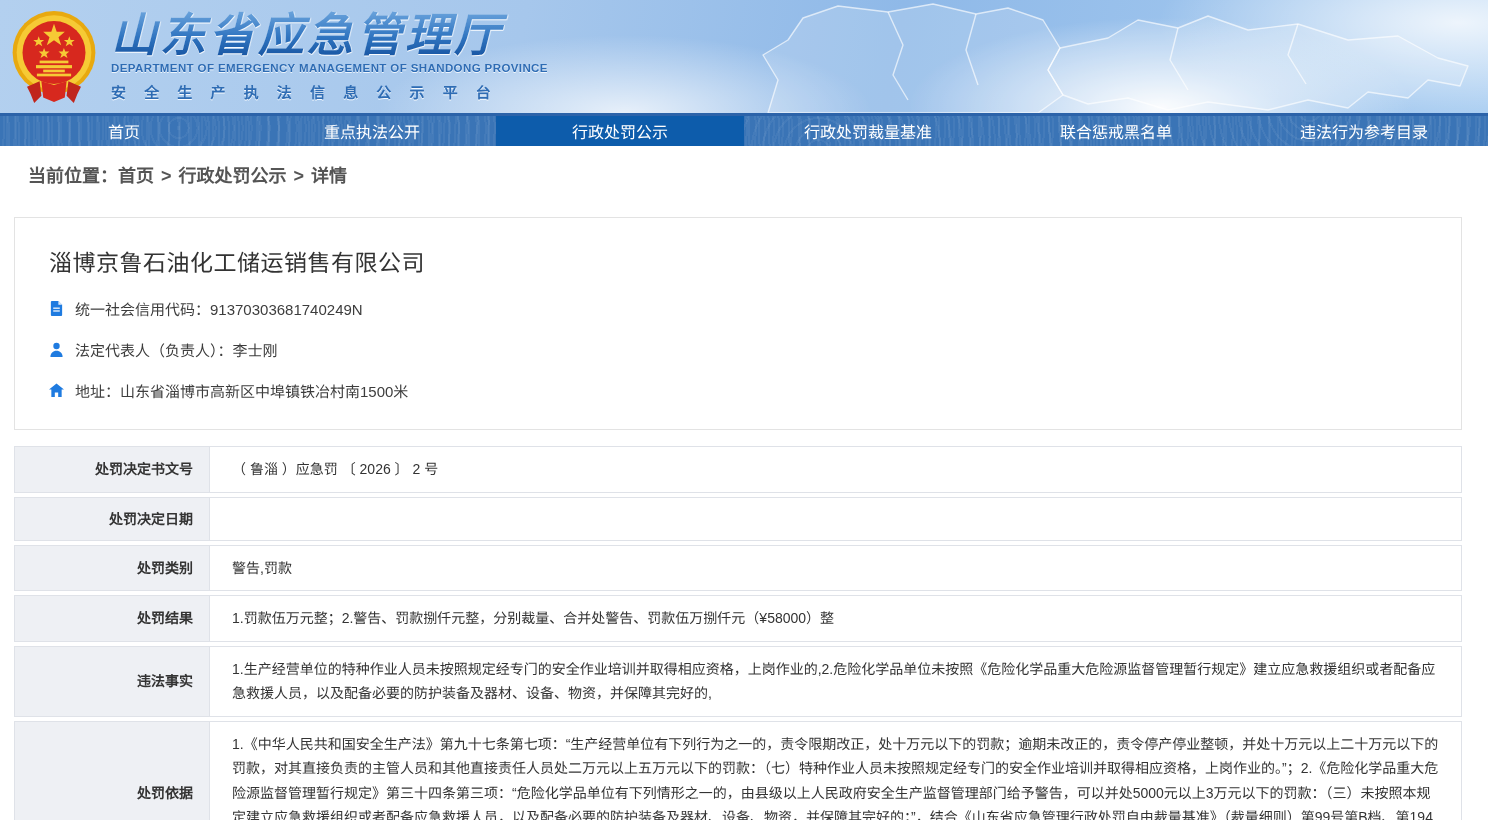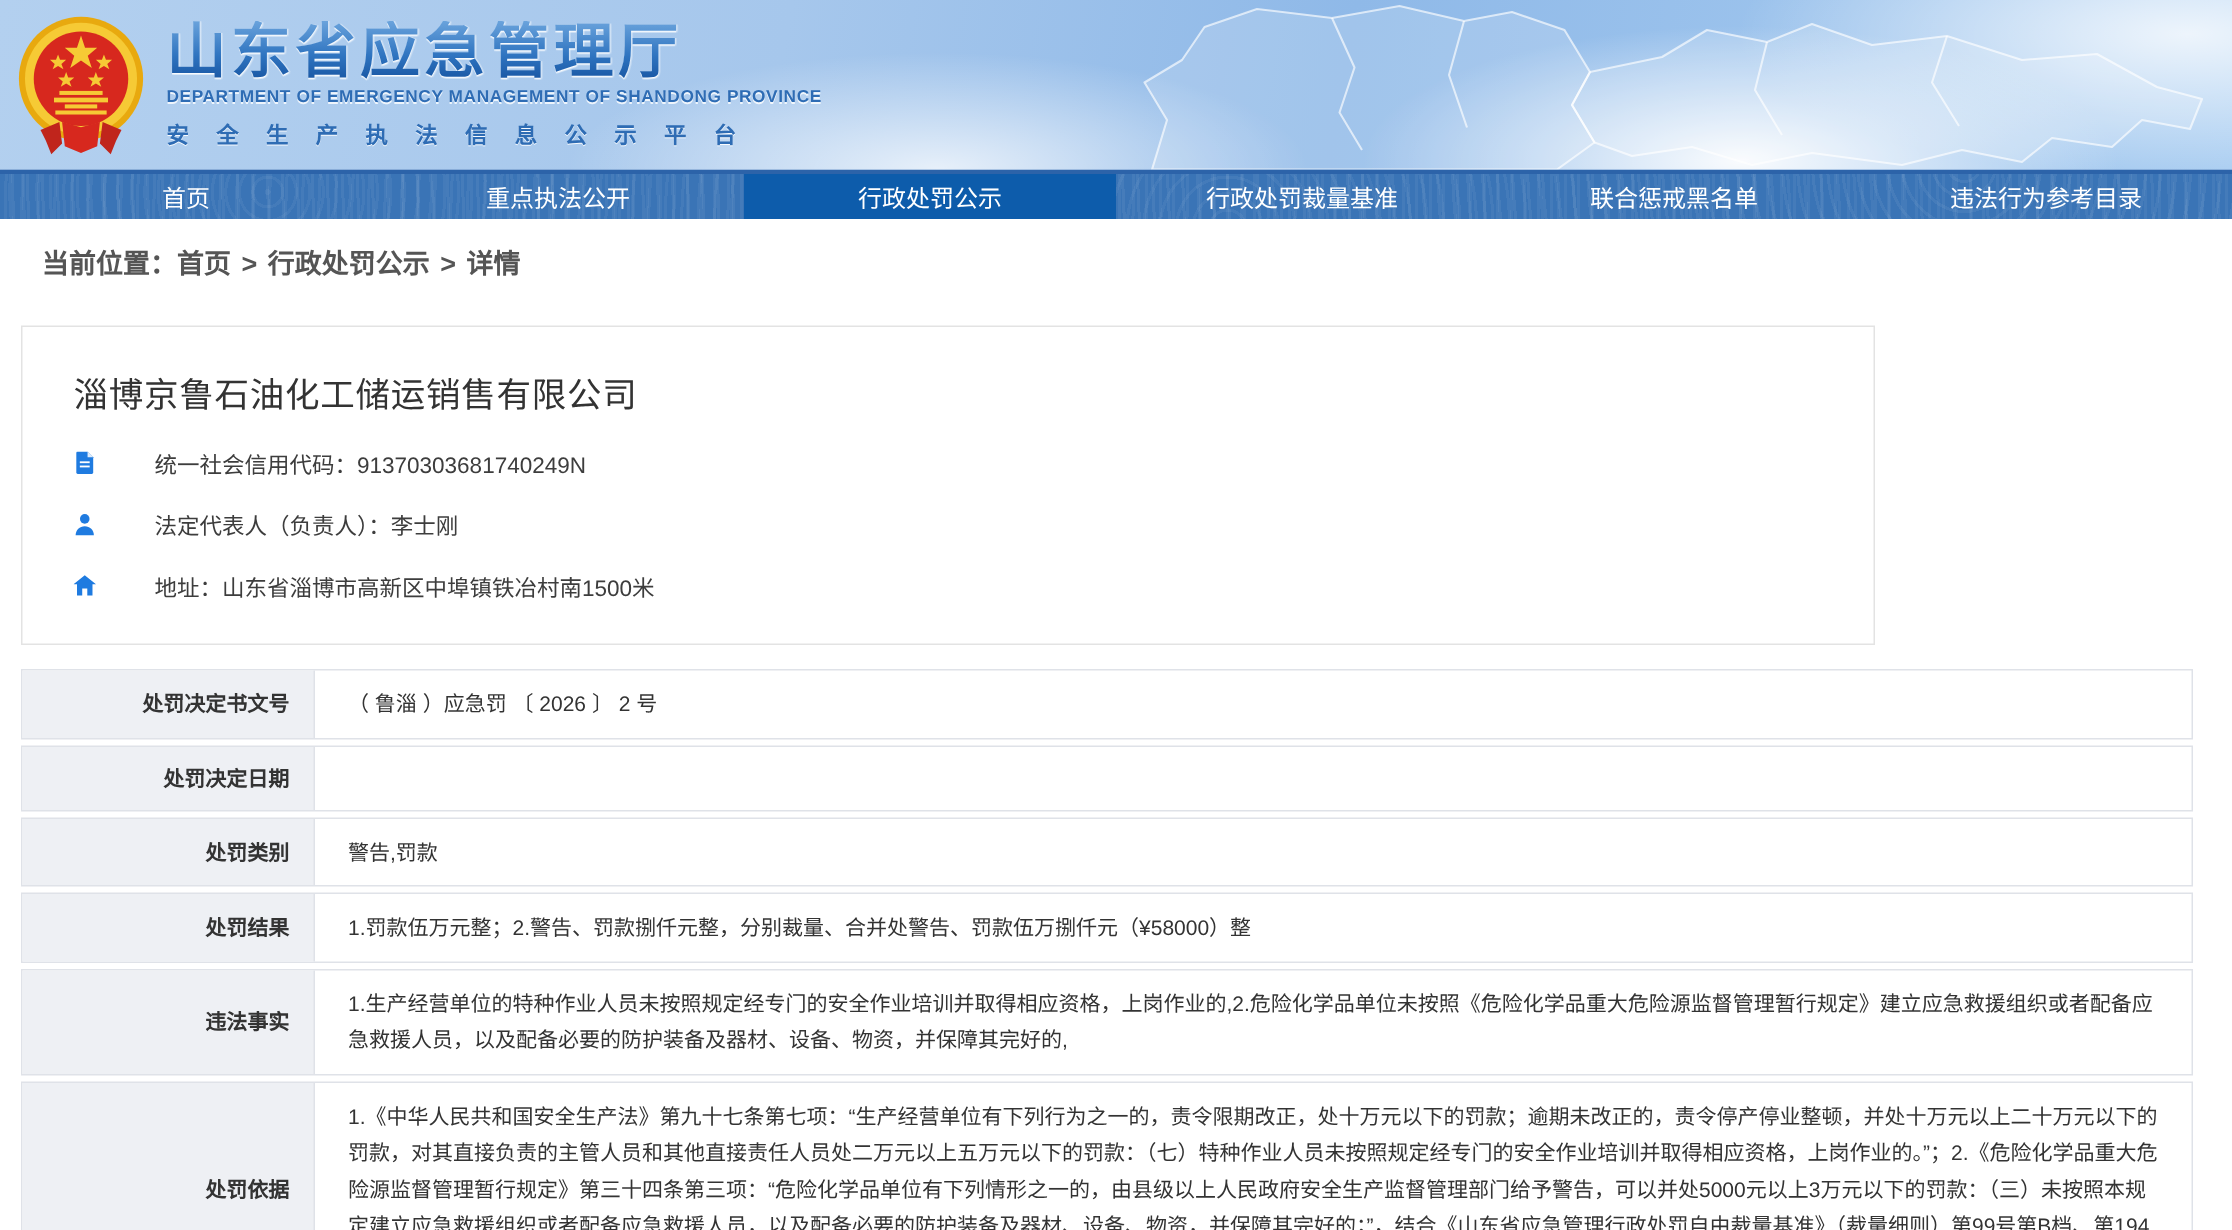--- a/index.html
+++ b/index.html
@@ -17,24 +17,25 @@
       radial-gradient(ellipse 420px 150px at 78% 95%, rgba(255,255,255,.95), rgba(255,255,255,0) 60%),
       radial-gradient(ellipse 500px 160px at 98% 20%, rgba(255,255,255,.8), rgba(255,255,255,0) 60%),
       radial-gradient(ellipse 380px 120px at 42% 100%, rgba(255,255,255,.75), rgba(255,255,255,0) 65%),
       linear-gradient(100deg,#b3d0ef 0%,#a6c7ec 35%,#8fb9e8 60%,#a9cdf1 100%);
     display:flex; align-items:center;
   }
   .map-outline { position:absolute; right:0; top:0; height:113px; pointer-events:none; }
   .emblem { width:90px; height:96px; margin-left:9px; flex:0 0 auto; }
   .title-block { margin-left:12px; position:relative; z-index:2; }
   .site-title {
-    font-size:40px; font-weight:bold; letter-spacing:3px; line-height:1.05;
+    font-size:46px; font-weight:bold; letter-spacing:3px; line-height:1.05;
     background:linear-gradient(#6aa3dc 0%,#2f74c0 55%,#15529f 100%);
     -webkit-background-clip:text; background-clip:text; color:transparent;
     filter:drop-shadow(0 1px 0 rgba(255,255,255,.85)) drop-shadow(1px 0 0 rgba(255,255,255,.5));
+    font-style:italic;
   }
   .site-subtitle-en {
     font-size:11.5px; font-weight:bold; color:#2e6cb4; letter-spacing:.4px; margin-top:3px;
     text-shadow:0 1px 0 rgba(255,255,255,.8);
   }
   .platform-name {
     font-size:15px; font-weight:bold; color:#2e6cb4; letter-spacing:7px; margin-top:7px;
     text-shadow:0 1px 0 rgba(255,255,255,.9);
   }
 
@@ -56,26 +57,26 @@
 
   
   .breadcrumb {
     padding:15px 28px 12px; font-size:18px; font-weight:bold; color:#555;
   }
   .bc-link { cursor:pointer; }
   .bc-sep { color:#555; padding:0 2px; }
 
   
   .company-card {
-    margin:18px 14px 0; width:1236px;
+    margin:18px 14px 0; width:1448px;
     border:1px solid #e3e3e3; background:#fff;
     padding:26px 34px 28px;
   }
   .company-name { font-size:23px; color:#333; font-weight:normal; letter-spacing:.5px; }
-  .info-line { display:flex; align-items:center; margin-top:20px; font-size:15px; color:#3d3d3d;gap:28px; }
+  .info-line { display:flex; align-items:center; margin-top:20px; font-size:15px; color:#3d3d3d; }
   .info-line .ic { width:15px; height:15px; margin-right:11px; flex:0 0 auto; }
 
   
   .penalty-table { margin:16px 14px 0; width:1448px; }
   .t-row {
     display:flex; margin-bottom:4px;
     border:1px solid #dfe2e8; background:#fff;
   }
   .t-label {
     flex:0 0 195px; background:#eef0f4; border-right:1px solid #dfe2e8;

